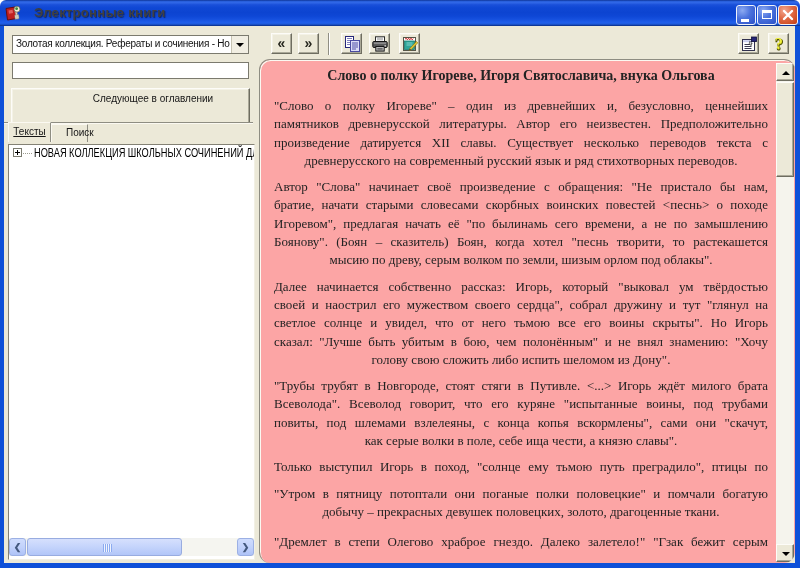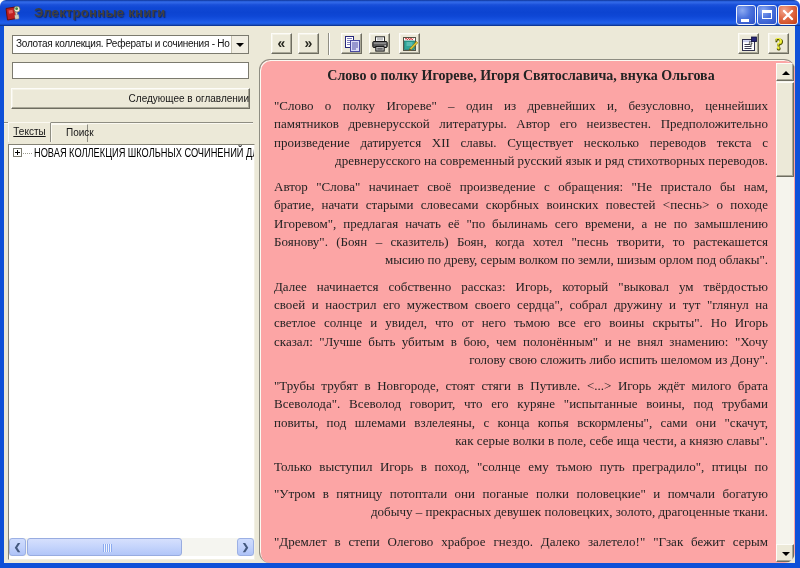--- a/index.html
+++ b/index.html
@@ -35,22 +35,22 @@
     border-color:#fdfcf8 #6e6d60 #6e6d60 #fdfcf8;
     box-shadow:inset -1px -1px 0 #aaa898, inset 1px 1px 0 #f4f2e6; }
   #combo { left:8px; top:9px; width:237px; height:19px; }
   #combo-text { left:12px; top:12px; width:215px; height:12px; font-size:10px; letter-spacing:-0.25px; color:#111;
      overflow:hidden; white-space:nowrap; }
   #combo-btn { left:227px; top:10px; width:17px; height:17px; background:#f1eee2;
      border-left:1px solid #c6c3b2; }
   #combo-arrow { left:232px; top:17px; width:0; height:0;
      border-left:4px solid transparent; border-right:4px solid transparent; border-top:4px solid #000; }
   #edit { left:8px; top:36px; width:237px; height:17px; }
-  #nextbtn { left:7px; top:62px; width:239px; height:21px; font-size:10px; color:#161616;
-     text-align:right; line-height:20px;padding-left:45px; }
+  #nextbtn { left:7px; top:62px; width:239px; height:36px; font-size:10px; color:#161616;
+     text-align:center; line-height:20px;padding-left:45px; }
 
   
   #groove { left:0; top:96px; width:249px; height:2px;
      background:linear-gradient(180deg,#8e8d82 0,#8e8d82 1px,#fbf9f1 1px,#fbf9f1 2px); }
   .tab { top:96px; height:20px; background:#ece9d8; font-size:10px; color:#151515;
      border-right:1px solid #8e8d82; border-left:1px solid #fbf9f1; border-top:1px solid #fbf9f1;
      text-align:center; }
   #tab1 { left:4px; width:43px; line-height:18px;text-decoration:underline; }
   #tab2 { left:47px; width:37px; top:98px; height:18px; line-height:16px;padding-left:14px; }
 
@@ -87,21 +87,21 @@
 
   
   #textpanel { left:255px; top:33px; width:536px; height:504px; background:#fca5a5;
      border-top:1px solid #8e8d82; border-left:1px solid #8e8d82;
      box-shadow:inset 1px 1px 0 #fbf9f1; overflow:hidden;border-radius:11px; }
   #textcol { position:absolute; left:1px; top:1px; width:515px; padding:6px 8px 0 13px;
      font-family:"Liberation Serif", serif; font-size:13px; color:#232323; }
   #dtitle { font-size:14px; font-weight:bold; text-align:center; line-height:17px;
      margin-bottom:13px; }
   .ln { line-height:18.3px; text-align:justify; text-align-last:justify; }
-  .lnlast { line-height:18.3px; text-align:right; }
+  .lnlast { line-height:18.3px; text-align:center; }
   .para { margin-bottom:8px; }
 
   
   #vscroll { left:516px; top:3px; width:18px; height:499px; background:#f5f4ed; }
   .csbtn { left:0; width:18px; background:#ece9d8; border:1px solid;
      border-color:#fdfcf8 #6e6d60 #6e6d60 #fdfcf8; box-shadow:inset -1px -1px 0 #aaa898; }
   #vs-up { top:0; height:18px; }
   #vs-down { top:481px; height:18px; }
   #vs-thumb { top:19px; height:95px; }
   .ctri-up { position:absolute; left:5px; top:7px; width:0; height:0;

